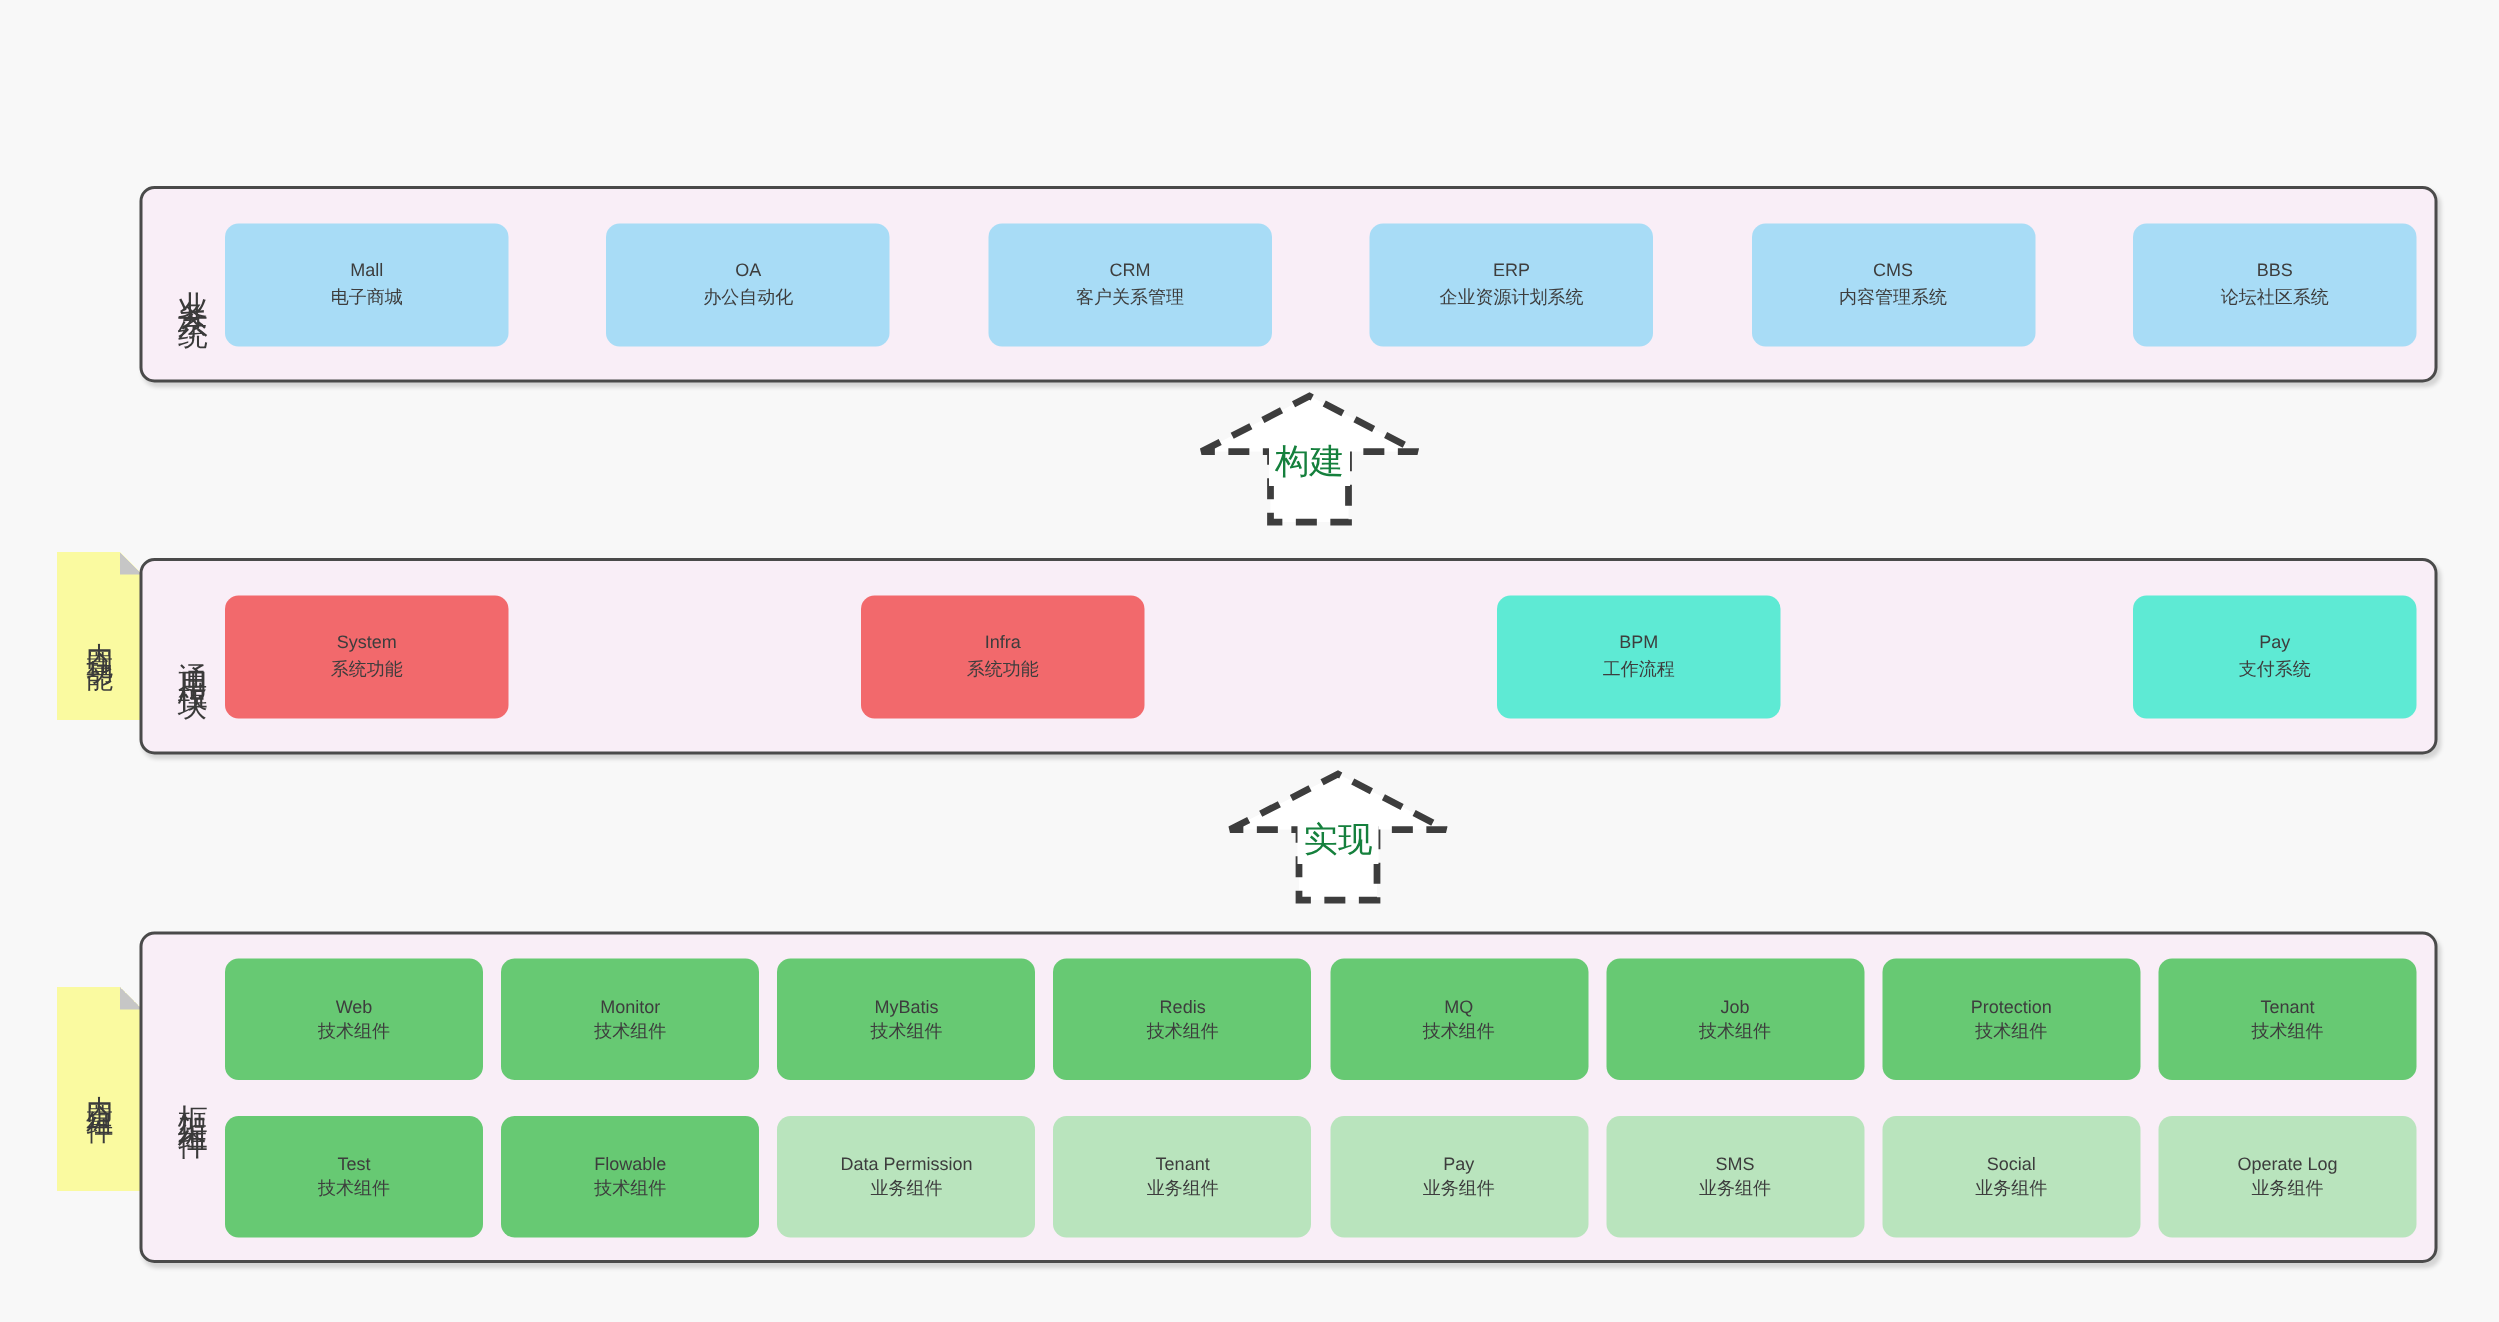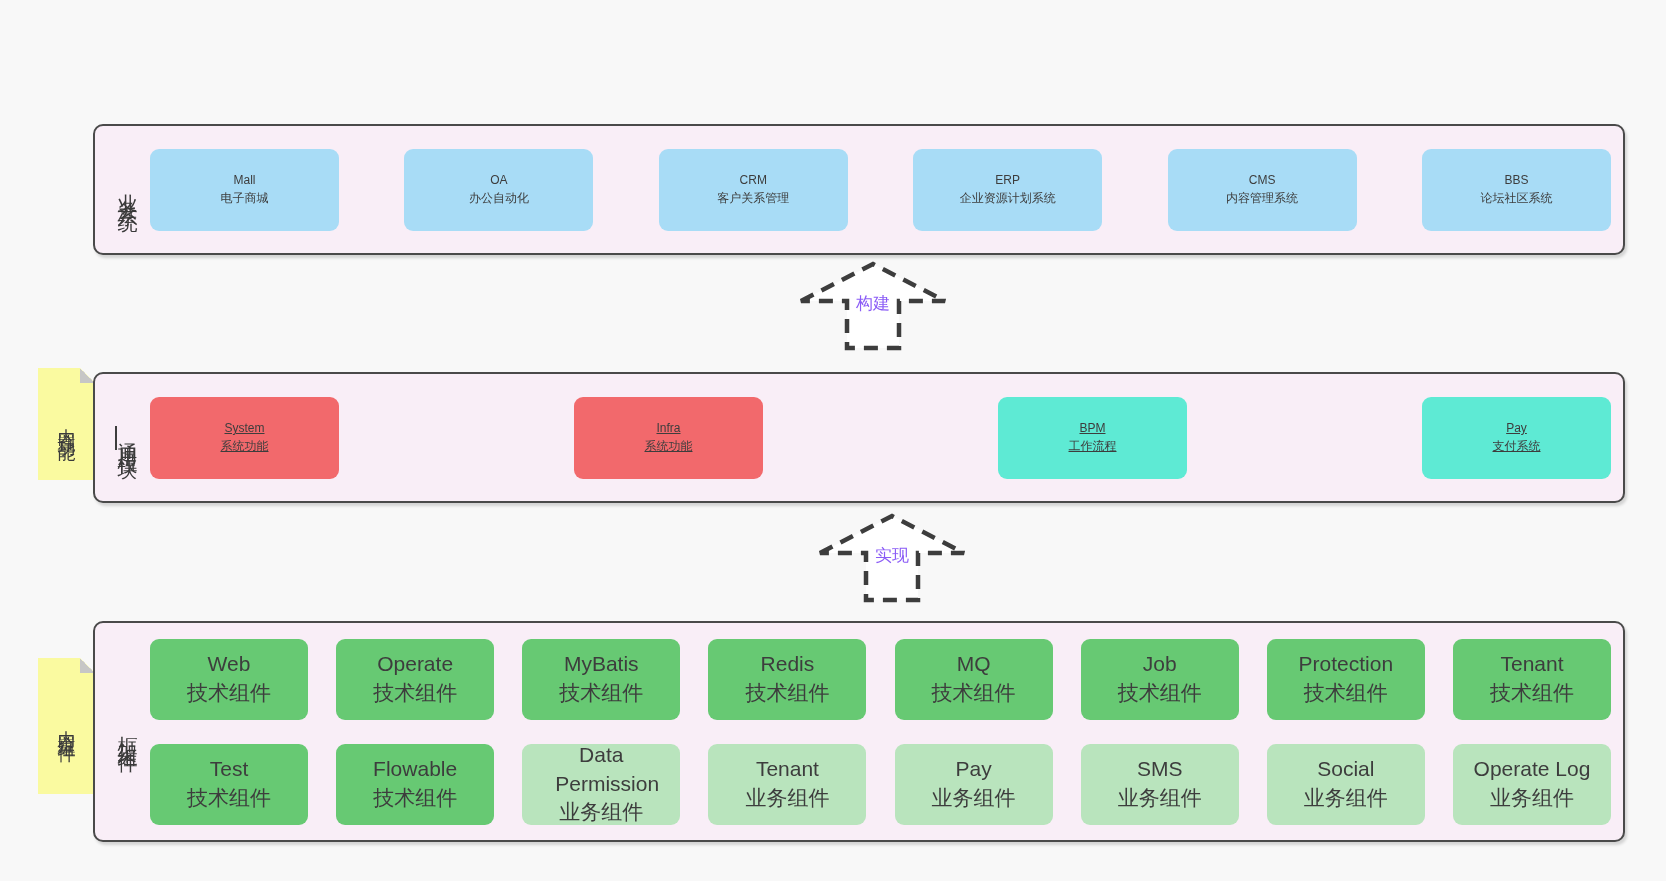--- a/index.html
+++ b/index.html
@@ -10,37 +10,37 @@
     color:#3d3d3d;
   }
   
   .band{
     position:absolute;left:93px;width:1532px;box-sizing:border-box;
     background:#f9eef7;border:2px solid #4a4a4a;border-radius:10px;
     box-shadow:2px 3px 3px rgba(0,0,0,0.15);
     display:flex;align-items:center;z-index:2;
   }
   .band1{top:124px;height:131px;}
-  .band2{top:372px;height:131px;text-decoration:underline;}
+  .band2{top:372px;height:131px;}
   .band3{top:621px;height:221px;}
   .band-label{
     writing-mode:vertical-rl;text-orientation:upright;
     font-size:20px;letter-spacing:6px;color:#3a3a3a;
     margin-left:13px;flex:0 0 34px;text-align:center;
   }
   .box-row{flex:1;display:flex;justify-content:space-between;padding:0 12px 0 8px;}
   .rows{flex:1;display:flex;flex-direction:column;gap:24px;padding:0 12px 0 8px;}
   .row{display:flex;justify-content:space-between;}
   
   .box{
     border-radius:9px;display:flex;flex-direction:column;
     align-items:center;justify-content:center;text-align:center;
   }
   .band1 .box,.band2 .box{width:189px;height:82px;font-size:12px;line-height:1.42;}
-  .band3 .box{width:158px;height:81px;font-size:21px;line-height:1.36;padding:0 4px;box-sizing:border-box;}
+  .band3 .box{width:172px;height:81px;font-size:12px;line-height:1.36;padding:0 4px;box-sizing:border-box;}
   .blue{background:#a8dcf6;}
   .red{background:#f2696c;}
   .pink{background:#5eead4;}
   .green{background:#67c973;}
   .green-light{background:#b9e4bd;}
   .narrow{display:inline-block;max-width:92px;text-align:center;}
   
   .sticky{
     position:absolute;left:38px;width:57px;background:#fafaa0;z-index:1;
     display:flex;align-items:center;justify-content:center;
@@ -56,21 +56,21 @@
     writing-mode:vertical-rl;text-orientation:upright;
     font-size:18px;letter-spacing:5px;color:#3a3a3a;
   }
   
   .arrow{position:absolute;width:150px;height:92px;z-index:1;}
   .arrow1{left:798px;top:260px;}
   .arrow2{left:817px;top:512px;}
   .arrow svg{position:absolute;left:0;top:0;}
   .arrow-label{
     position:absolute;left:50%;top:31px;transform:translateX(-50%);
-    background:#ffffff;padding:1px 4px;font-size:17px;color:#8b5cf6;white-space:nowrap;
+    background:#ffffff;padding:1px 4px;font-size:23px;color:#15803d;white-space:nowrap;
   }
 </style>
 </head>
 <body>
 
 <div class="sticky sticky2">
   <div class="fold"></div>
   <span class="sticky-text">内置功能</span>
 </div>
 <div class="sticky sticky3">
@@ -146,21 +146,21 @@
 
 <section class="band band3">
   <div class="band-label">框架组件</div>
   <div class="rows">
     <div class="row">
       <div class="box green">
         <span>Web</span>
         <span>技术组件</span>
       </div>
       <div class="box green">
-        <span>Operate</span>
+        <span>Monitor</span>
         <span>技术组件</span>
       </div>
       <div class="box green">
         <span>MyBatis</span>
         <span>技术组件</span>
       </div>
       <div class="box green">
         <span>Redis</span>
         <span>技术组件</span>
       </div>

